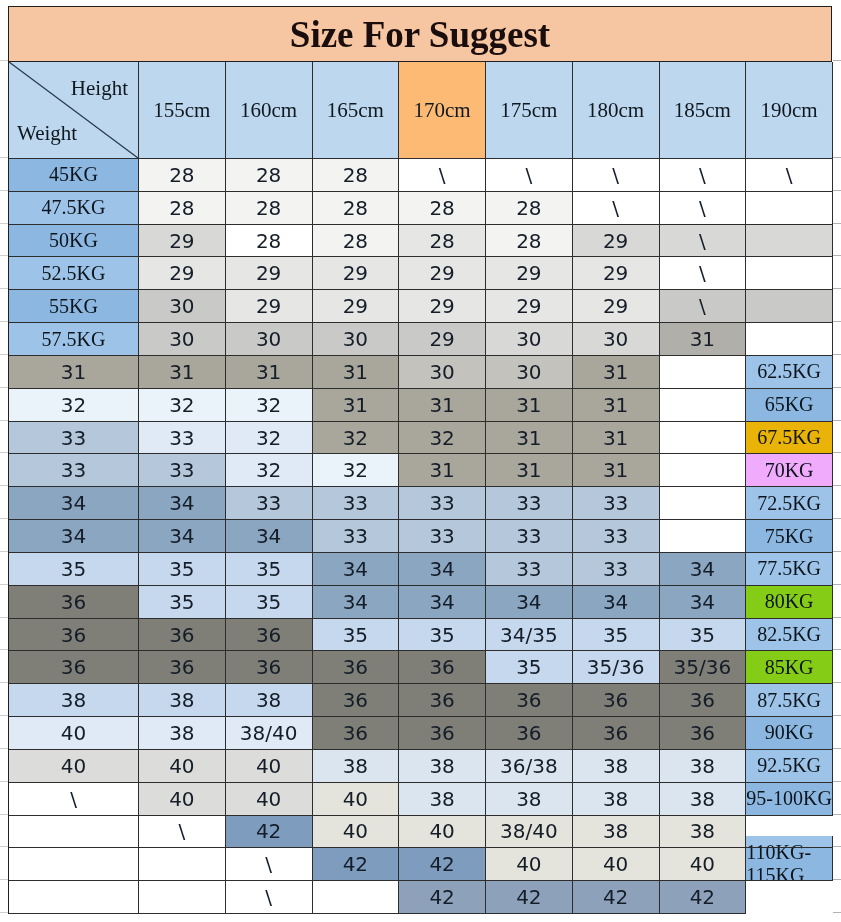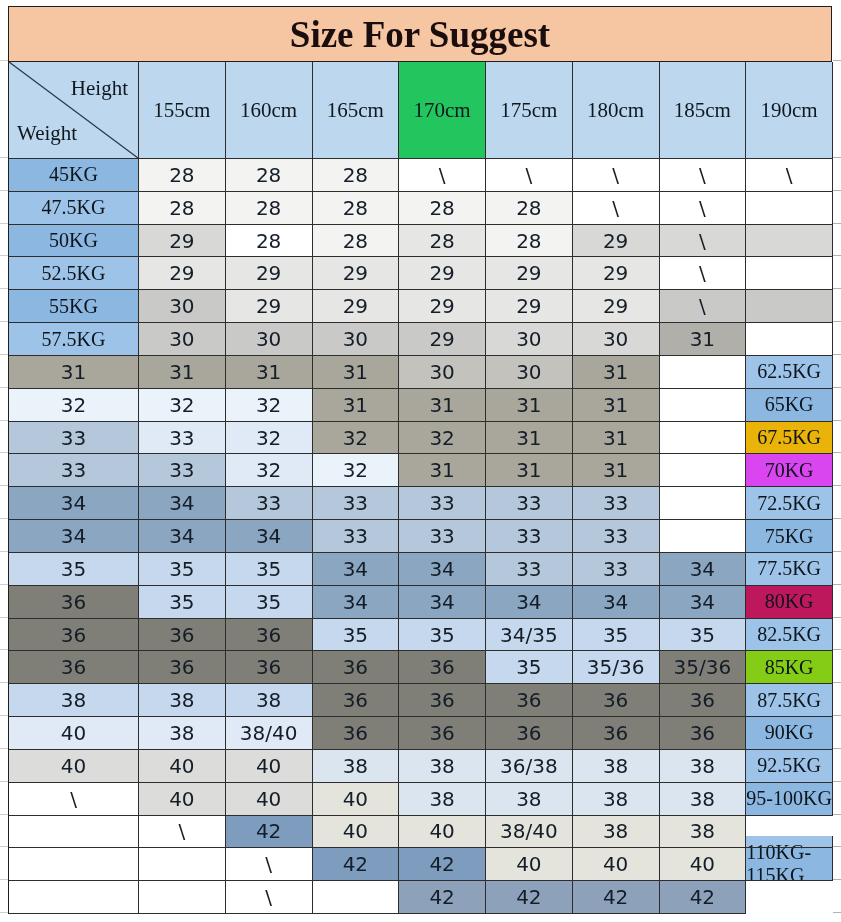--- a/index.html
+++ b/index.html
@@ -69,21 +69,21 @@
         <svg preserveAspectRatio="none" viewBox="0 0 100 100">
           <line x1="0" y1="0" x2="100" y2="100" vector-effect="non-scaling-stroke" stroke-width="1.3" stroke="#2a3a4a"></line>
         </svg>
         <span class="lab top">Height</span>
         <span class="lab bottom">Weight</span>
       </div>
 
     <div class="cell hcell" style="background: rgb(188, 215, 238);">155cm</div>
         <div class="cell hcell" style="background: rgb(188, 215, 238);">160cm</div>
         <div class="cell hcell" style="background: rgb(188, 215, 238);">165cm</div>
-        <div class="cell hcell" style="background: #22c55e;">170cm</div>
+        <div class="cell hcell" style="background: #fdba74;">170cm</div>
         <div class="cell hcell" style="background: rgb(188, 215, 238);">175cm</div>
         <div class="cell hcell" style="background: rgb(188, 215, 238);">180cm</div>
         <div class="cell hcell" style="background: rgb(188, 215, 238);">185cm</div>
         <div class="cell hcell" style="background: rgb(188, 215, 238);">190cm</div>
         <div class="cell wcell" style="background: rgb(140, 183, 224);">45KG</div>
         <div class="cell dcell" style="background: rgb(243, 243, 241);">28</div>
         <div class="cell dcell" style="background: rgb(243, 243, 241);">28</div>
         <div class="cell dcell" style="background: rgb(243, 243, 241);">28</div>
         <div class="cell dcell" style="background: rgb(255, 255, 255);">\</div>
         <div class="cell dcell" style="background: rgb(255, 255, 255);">\</div>
@@ -163,21 +163,21 @@
         <div class="cell dcell" style="background: rgb(255, 255, 255);"></div>
         <div class="cell wcell" style="background: #eab308;">67.5KG</div>
         <div class="cell dcell" style="background: rgb(181, 199, 218);">33</div>
         <div class="cell dcell" style="background: rgb(181, 199, 218);">33</div>
         <div class="cell dcell" style="background: rgb(223, 234, 246);">32</div>
         <div class="cell dcell" style="background: rgb(234, 242, 250);">32</div>
         <div class="cell dcell" style="background: rgb(169, 166, 156);">31</div>
         <div class="cell dcell" style="background: rgb(169, 166, 156);">31</div>
         <div class="cell dcell" style="background: rgb(169, 166, 156);">31</div>
         <div class="cell dcell" style="background: rgb(255, 255, 255);"></div>
-        <div class="cell wcell" style="background: #d946ef; text-align: right;">70KG</div>
+        <div class="cell wcell" style="background: #f0abfc; text-align: right;">70KG</div>
         <div class="cell dcell" style="background: rgb(139, 166, 193);">34</div>
         <div class="cell dcell" style="background: rgb(139, 166, 193);">34</div>
         <div class="cell dcell" style="background: rgb(181, 199, 218);">33</div>
         <div class="cell dcell" style="background: rgb(181, 199, 218);">33</div>
         <div class="cell dcell" style="background: rgb(181, 199, 218);">33</div>
         <div class="cell dcell" style="background: rgb(181, 199, 218);">33</div>
         <div class="cell dcell" style="background: rgb(181, 199, 218);">33</div>
         <div class="cell dcell" style="background: rgb(255, 255, 255);"></div>
         <div class="cell wcell" style="background: rgb(157, 196, 232);">72.5KG</div>
         <div class="cell dcell" style="background: rgb(139, 166, 193);">34</div>
@@ -199,21 +199,21 @@
         <div class="cell dcell" style="background: rgb(139, 166, 193);">34</div>
         <div class="cell wcell" style="background: rgb(157, 196, 232);">77.5KG</div>
         <div class="cell dcell" style="background: rgb(127, 127, 120);">36</div>
         <div class="cell dcell" style="background: rgb(198, 216, 238);">35</div>
         <div class="cell dcell" style="background: rgb(198, 216, 238);">35</div>
         <div class="cell dcell" style="background: rgb(139, 166, 193);">34</div>
         <div class="cell dcell" style="background: rgb(139, 166, 193);">34</div>
         <div class="cell dcell" style="background: rgb(139, 166, 193);">34</div>
         <div class="cell dcell" style="background: rgb(139, 166, 193);">34</div>
         <div class="cell dcell" style="background: rgb(139, 166, 193);">34</div>
-        <div class="cell wcell" style="background: #be185d;">80KG</div>
+        <div class="cell wcell" style="background: #84cc16;">80KG</div>
         <div class="cell dcell" style="background: rgb(127, 127, 120);">36</div>
         <div class="cell dcell" style="background: rgb(127, 127, 120);">36</div>
         <div class="cell dcell" style="background: rgb(127, 127, 120);">36</div>
         <div class="cell dcell" style="background: rgb(198, 216, 238);">35</div>
         <div class="cell dcell" style="background: rgb(198, 216, 238);">35</div>
         <div class="cell dcell" style="background: rgb(198, 216, 238);">34/35</div>
         <div class="cell dcell" style="background: rgb(198, 216, 238);">35</div>
         <div class="cell dcell" style="background: rgb(198, 216, 238);">35</div>
         <div class="cell wcell" style="background: rgb(157, 196, 232);">82.5KG</div>
         <div class="cell dcell" style="background: rgb(127, 127, 120);">36</div>

